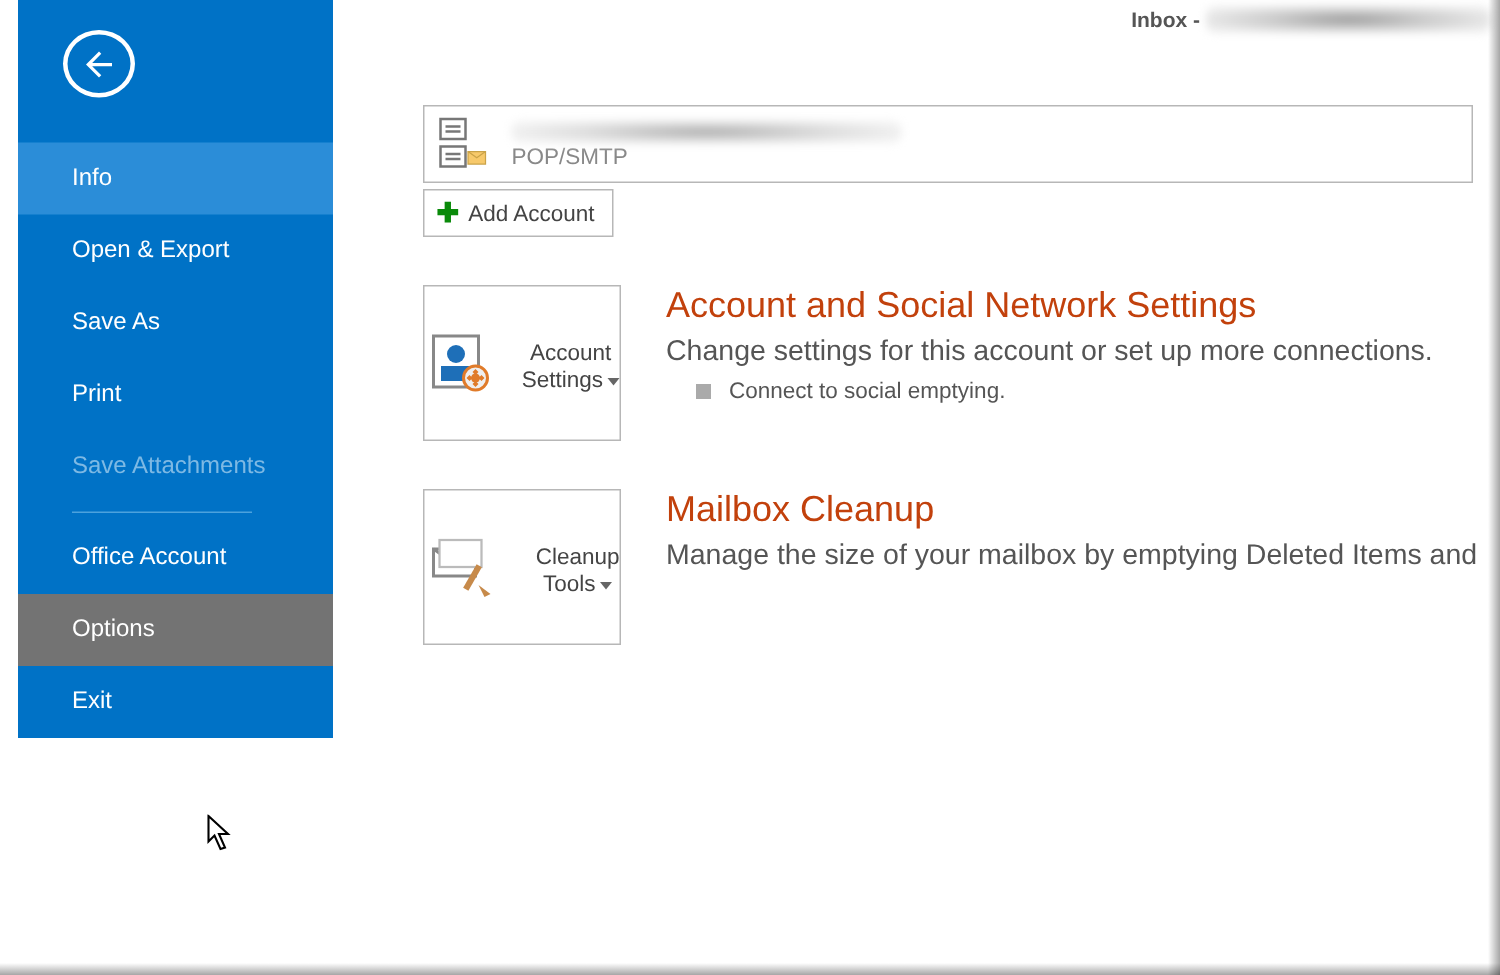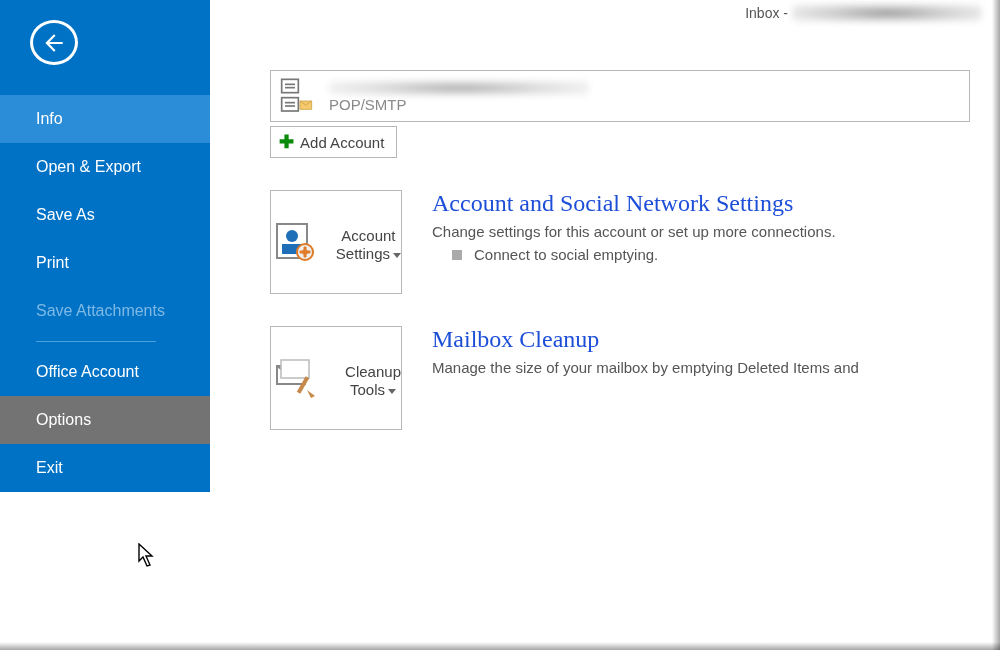--- a/index.html
+++ b/index.html
@@ -9,41 +9,42 @@
   height: 650px;
   overflow: hidden;
   background: #fff;
   position: relative;
 }
 .container {
   display: flex;
   width: 1000px;
   height: 492px;
   position: relative;
+  padding-left: 12px;
 }
 .shadow-edge-right {
   position: absolute;
   right: 0; top: 0; bottom: 0;
   width: 8px;
   background: linear-gradient(to right, rgba(0,0,0,0) 0%, rgba(0,0,0,0.35) 100%);
   pointer-events: none;
 }
 .shadow-edge-bottom {
   position: absolute;
   left: 0; right: 0; bottom: 0;
   height: 8px;
   background: linear-gradient(to bottom, rgba(0,0,0,0) 0%, rgba(0,0,0,0.35) 100%);
   pointer-events: none;
 }
 .title-bar {
   position: absolute;
-  top: 4px; right: 18px;
+  top: 4px; right: 6px;
   color: #555;
   font-size: 14px;
-  display: flex; align-items: center;
+  display: flex; align-items: center; font-weight: bold;
 }
 .title-blur {
   display: inline-block;
   width: 190px; height: 18px;
   margin-left: 4px;
   background: radial-gradient(ellipse at center, #999 0%, #ccc 40%, #eee 80%);
   filter: blur(3px);
   border-radius: 6px;
 }
 
@@ -148,26 +149,25 @@
 .big-button .big-icon { width: 48px; height: 40px; margin-bottom: 6px; }
 .big-button .bb-label { text-align:center; line-height:1.2; }
 .big-button .caret {
   display: inline-block; margin-left: 3px;
   border-left: 4px solid transparent;
   border-right: 4px solid transparent;
   border-top: 5px solid #666;
   vertical-align: middle;
 }
 .section-text h2 {
-  font-size: 24px; font-weight: 400; color:#1d4ed8;
+  font-size: 24px; font-weight: 400; color:#c2410c;
   margin-bottom: 6px;
-  font-family: Liberation Serif, serif;
 }
 .section-text p {
-  font-size: 15px; color:#555;
+  font-size: 19px; color:#555;
   margin-bottom: 6px;
 }
 .bullet-row { display:flex; align-items:center; color:#555; font-size:15px; }
 .bullet-box {
   width:10px; height:10px; background:#aaa; margin: 0 12px 0 20px;
 }
 .cursor {
   position: absolute;
   left: 138px; top: 543px;
   pointer-events: none;

